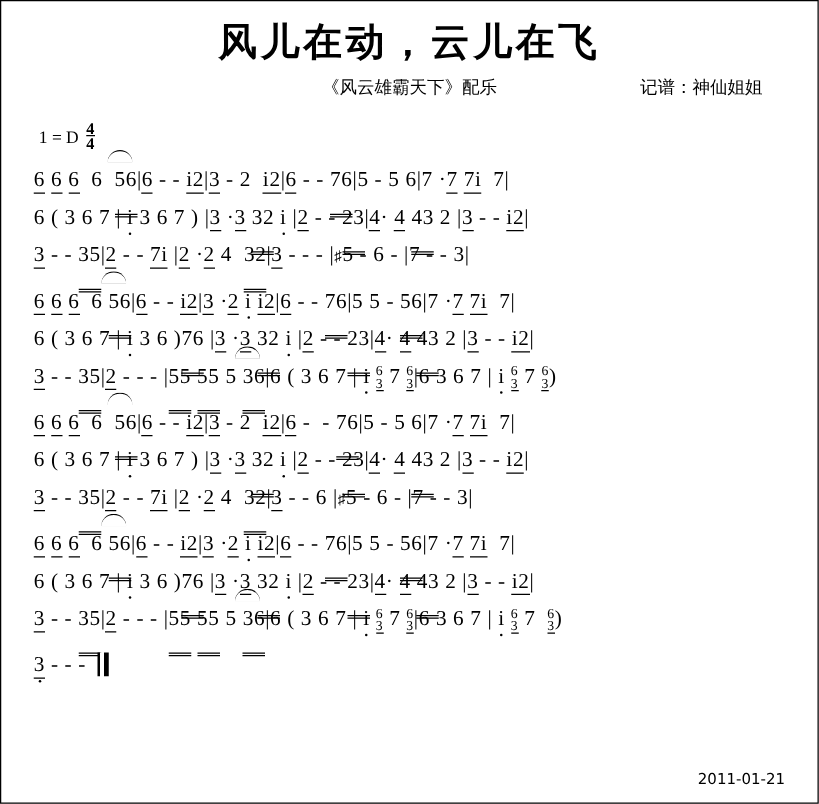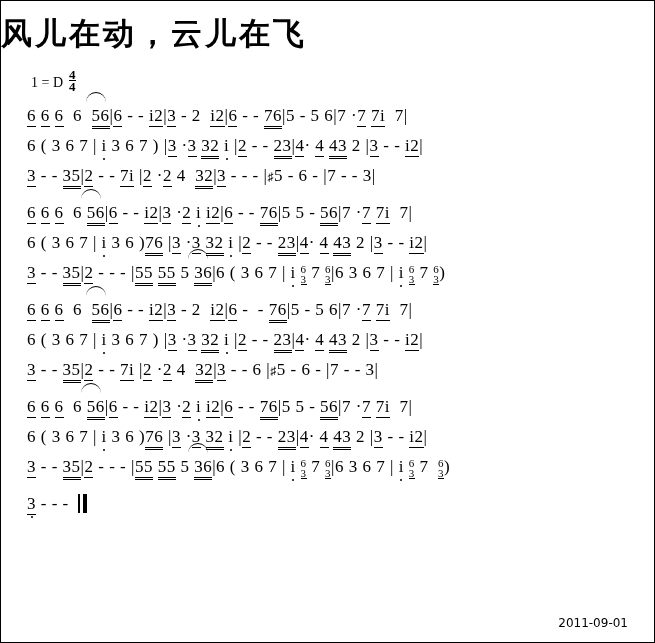--- a/index.html
+++ b/index.html
@@ -18,21 +18,21 @@
   .sheet {
     position: absolute;
     left: 0; top: 0;
     width: 655px;
     height: 643px;
     border: 1px solid #000000;
     box-sizing: border-box;
     background: #ffffff;
   }
   .title {
-    text-align: left;
+    text-align: center;
     font-size: 31px;
     font-weight: bold;
     letter-spacing: 3px;
     margin-top: 12px;
     font-family: "DejaVu Sans", sans-serif;
   }
   .subline {
     position: relative;
     height: 22px;
     margin-top: 6px;
@@ -85,21 +85,21 @@
     white-space: nowrap;
     letter-spacing: 0.5px;
     font-family: "Liberation Serif", serif;
     height: 30px;
     overflow: visible;
   }
   .line.gap { margin-top: 7px; }
 
   
   .u1 { border-bottom: 1px solid #000; padding-bottom: 1px; }
-  .u2 { border-bottom: 3px double #000; padding-bottom: 1px; }
+  .u2 { border-bottom: 3px double #000; padding-bottom: 18px; }
   .dot-low { position: relative; }
   .dot-low::after {
     content: "";
     position: absolute;
     left: 50%;
     bottom: -5px;
     width: 2px; height: 2px;
     background: #000;
     border-radius: 50%;
     transform: translateX(-50%);
@@ -144,20 +144,24 @@
     font-family: "DejaVu Sans", sans-serif;
   }
 </style>
 </head>
 <body>
 
 <div class="sheet">
 
   <div class="title">风儿在动，云儿在飞</div>
 
+  <div class="subline">
+    <div class="subtitle">《风云雄霸天下》配乐</div>
+    <div class="credit">记谱：神仙姐姐</div>
+  </div>
 
   <div class="keyline">
     <div class="key">1 = D</div>
     <div class="meter">
       <span class="num">4</span>
       <span class="den">4</span>
     </div>
   </div>
 
   <div class="staff">
@@ -207,15 +211,15 @@
     <div class="line">
       <span class="u1">3</span> - - <span class="u2">35</span>|<span class="u1">2</span> - - - |<span class="u2">55</span> <span class="u2">55</span> 5 <span class="tie"><span class="u2">36</span></span>|6 ( 3 6 7 | <span class="dot-low">i</span> <span class="small"><i>6</i><i class="b">3</i></span> 7 <span class="small"><i>6</i><i class="b">3</i></span>|6 3 6 7 | <span class="dot-low">i</span> <span class="small"><i>6</i><i class="b">3</i></span> 7&nbsp; <span class="small"><i>6</i><i class="b">3</i></span>)
     </div>
 
     <div class="line gap">
       <span class="dot-low"><span class="u1">3</span></span> - - - <span class="barend"></span>
     </div>
 
   </div>
 
-  <div class="date">2011-09-01</div>
+  <div class="date">2011-01-21</div>
 
 </div>
 
 </body></html>

